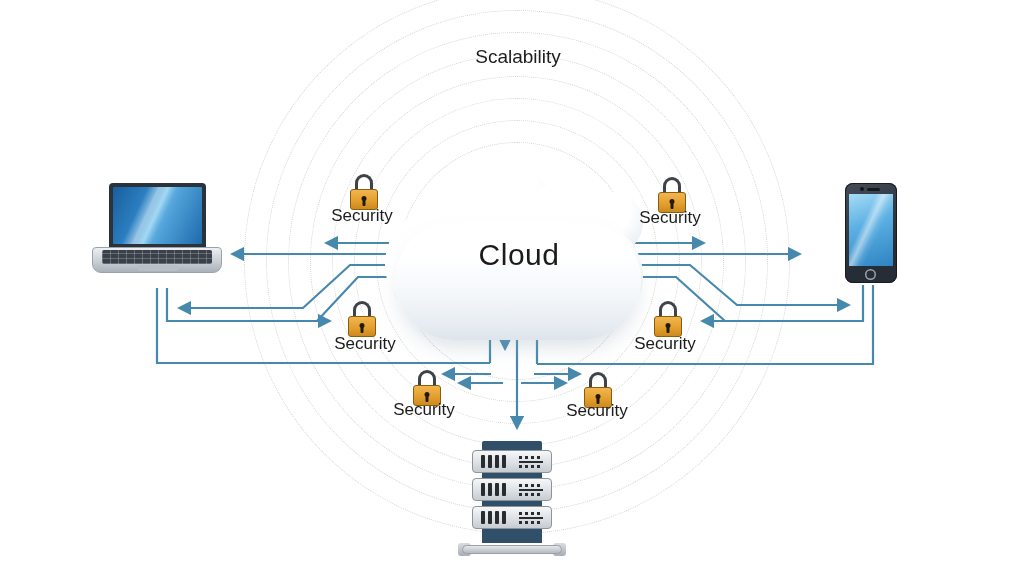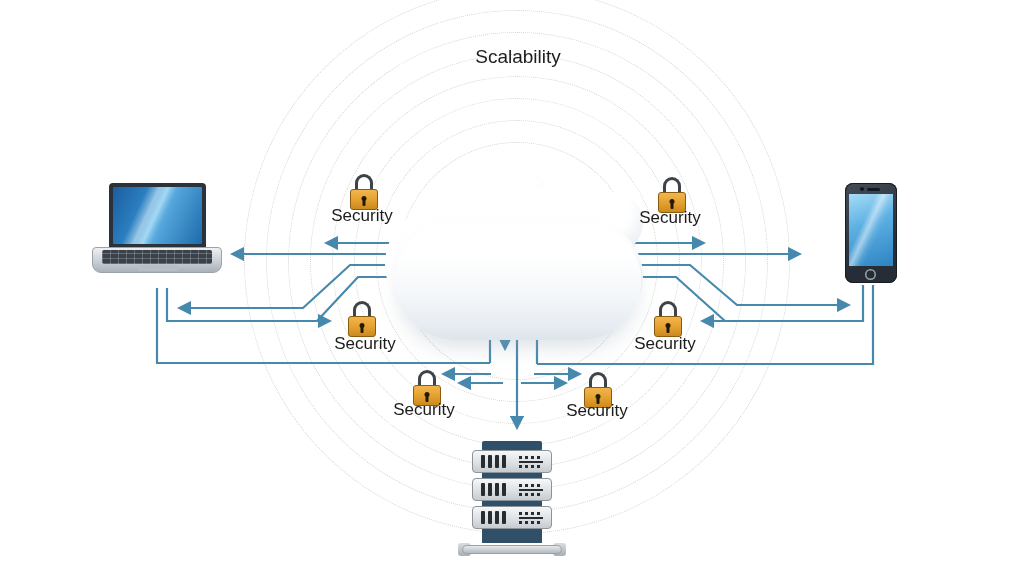--- a/index.html
+++ b/index.html
@@ -141,20 +141,21 @@
 
   <div class="scalability">Scalability</div>
 
   <div class="cloud">
     <div class="puff a"></div>
     <div class="puff b"></div>
     <div class="puff c"></div>
     <div class="puff d"></div>
     <div class="puff e"></div>
     <div class="cloud-base"></div>
+    <div class="cloud-label">Cloud</div>
   </div>
 
   <div class="laptop">
     <div class="screen">
       <div class="display"></div>
     </div>
     <div class="base">
       <div class="keys"></div>
       <div class="trackpad"></div>
     </div>

